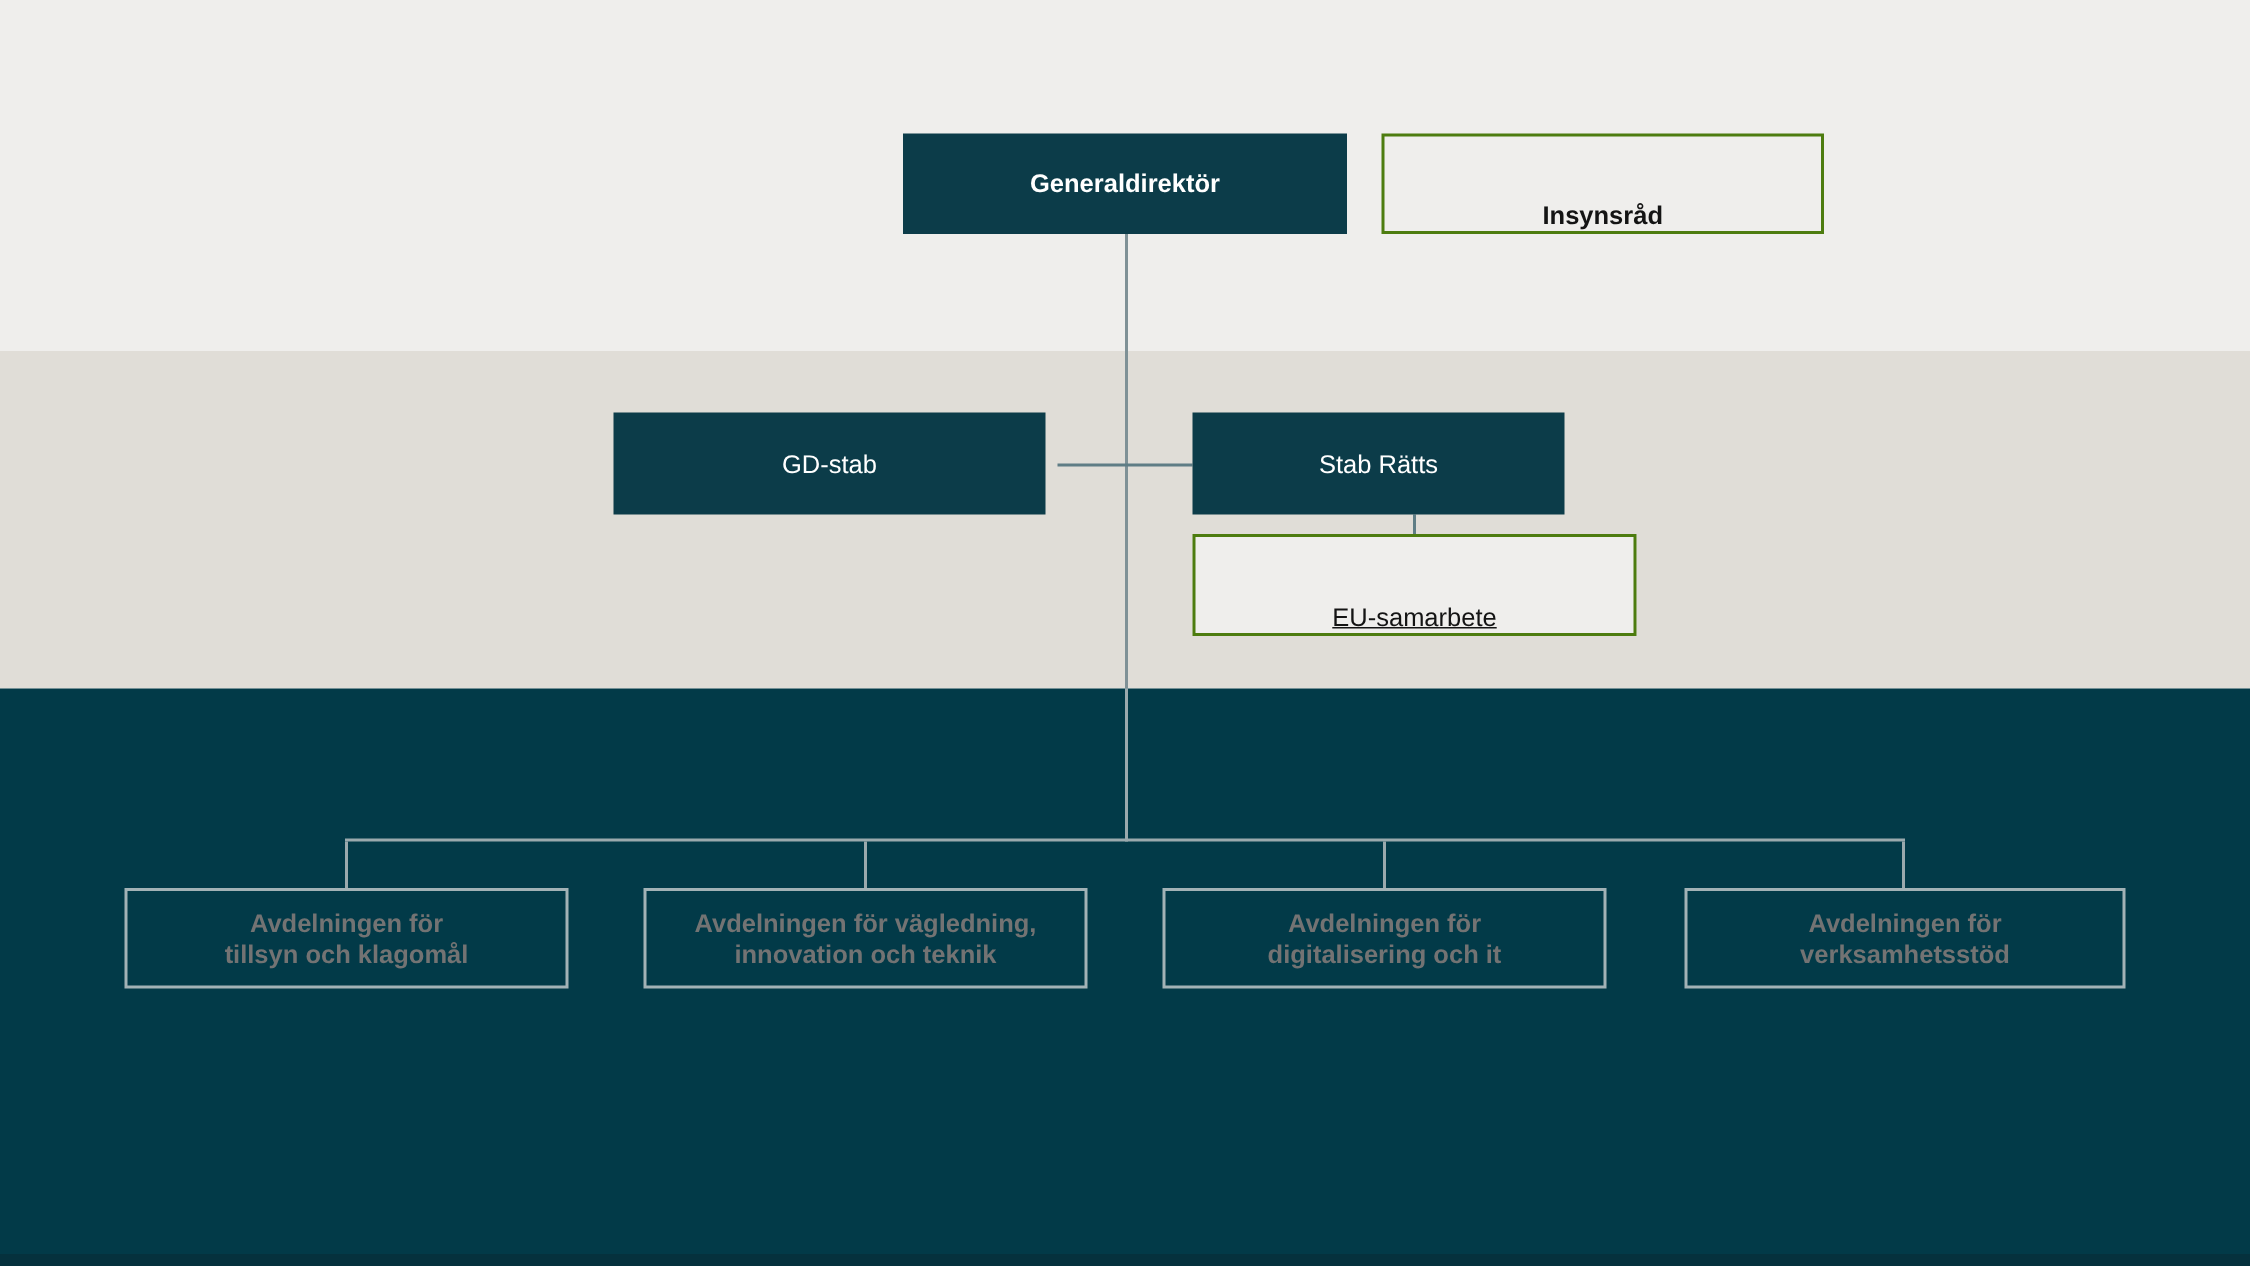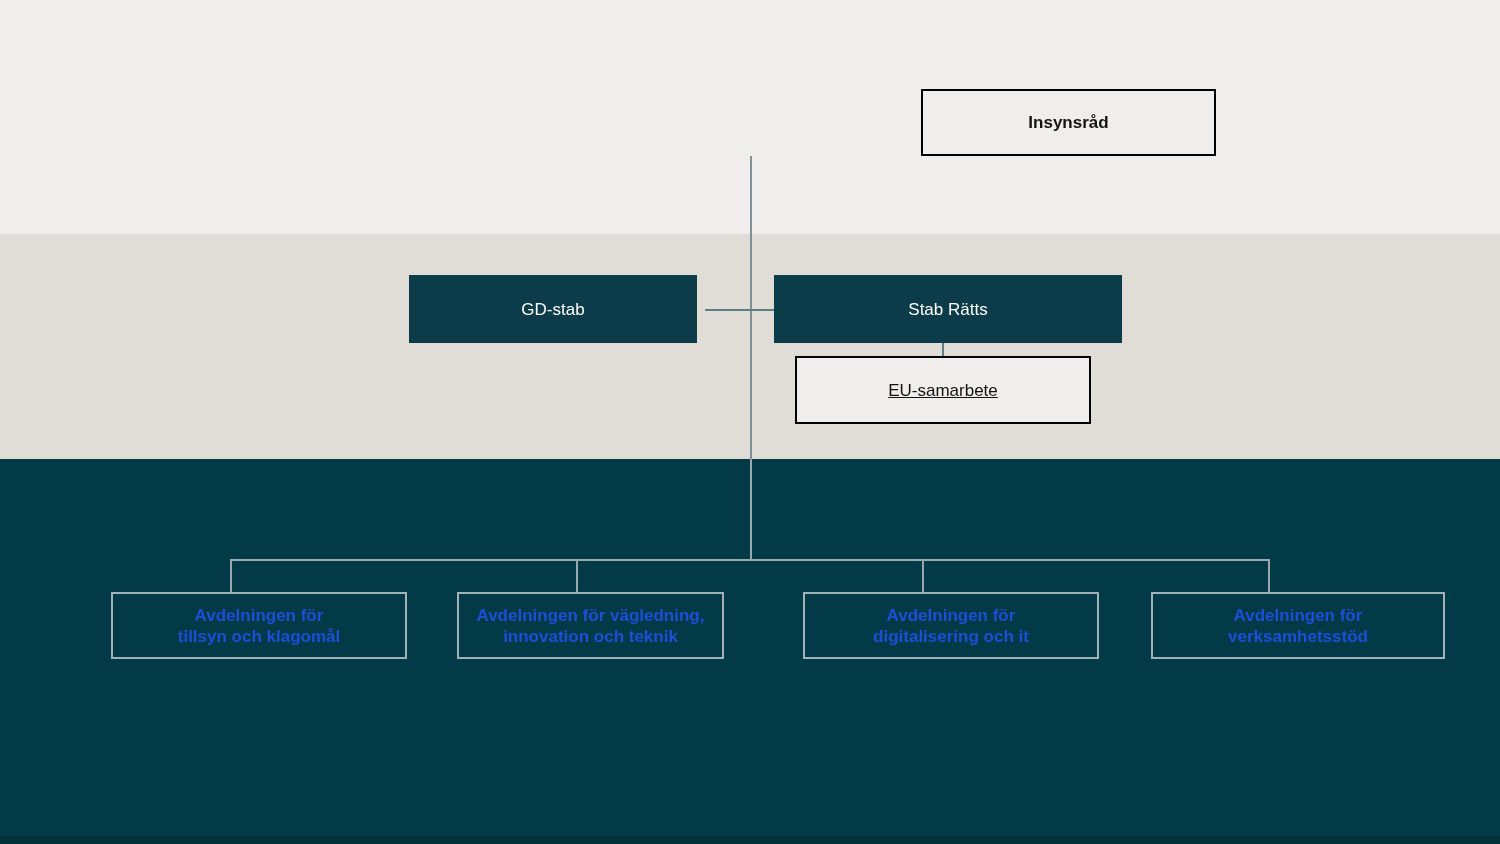--- a/index.html
+++ b/index.html
@@ -21,22 +21,22 @@
     box-sizing: border-box;
     display: flex;
     flex-direction: column;
     align-items: center;
     justify-content: center;
     text-align: center;
     font-size: 17px;
     line-height: 21px;
   }
   .solid-dark   { background: #0c3c49; color: #ffffff; }
-  .outline-teal { background: #efeeec; border: 2px solid #000000; color: #141414; }
-  .outline-grey { background: transparent; border: 2px solid #a2b2b6; color: #1d4ed8; margin-left: 28px; }
+  .outline-teal { background: #efeeec; border: 2px solid #4d7c0f; color: #141414; justify-content: flex-end; }
+  .outline-grey { background: transparent; border: 2px solid #a2b2b6; color: #737373; }
   .bold { font-weight: bold; }
 
   .line { position: absolute; }
   .line-light { background: #7f9196; } 
   .line-teal  { background: #5f7d85; } 
   .line-dark  { background: #9aa9ad; } 
 </style>
 </head>
 <body>
 
@@ -50,39 +50,42 @@
   <div class="line line-light" style="left:750px; top:156px; width:2px; height:303px;"></div>
   <div class="line line-dark" style="left:750px; top:459px; width:2px; height:102px;"></div>
   <div class="line line-teal" style="left:705px; top:309px; width:90px; height:2px;"></div>
   <div class="line line-teal" style="left:942px; top:343px; width:2px; height:13px;"></div>
   <div class="line line-dark" style="left:230px; top:559px; width:1040px; height:2px;"></div>
   <div class="line line-dark" style="left:230px; top:561px; width:2px; height:31px;"></div>
   <div class="line line-dark" style="left:576px; top:561px; width:2px; height:31px;"></div>
   <div class="line line-dark" style="left:922px; top:561px; width:2px; height:31px;"></div>
   <div class="line line-dark" style="left:1268px; top:561px; width:2px; height:31px;"></div>
 
+  <div class="box solid-dark bold" style="left:602px; top:89px; width:296px; height:67px;">
+    <span>Generaldirektör</span>
+  </div>
   <div class="box outline-teal bold" style="left:921px; top:89px; width:295px; height:67px;">
     <span>Insynsråd</span>
   </div>
 
   <div class="box solid-dark" style="left:409px; top:275px; width:288px; height:68px;">
     <span>GD-stab</span>
   </div>
-  <div class="box solid-dark" style="left:774px; top:275px; width:348px; height:68px;">
+  <div class="box solid-dark" style="left:795px; top:275px; width:248px; height:68px;">
     <span>Stab Rätts</span>
   </div>
   <div class="box outline-teal" style="left:795px; top:356px; width:296px; height:68px;text-decoration:underline;">
     <span>EU-samarbete</span>
   </div>
 
   <div class="box outline-grey bold" style="left:83px; top:592px; width:296px; height:67px;">
     <span>Avdelningen för</span>
     <span>tillsyn och klagomål</span>
   </div>
-  <div class="box outline-grey bold" style="left:429px; top:592px; width:267px; height:67px;">
+  <div class="box outline-grey bold" style="left:429px; top:592px; width:296px; height:67px;">
     <span>Avdelningen för vägledning,</span>
     <span>innovation och teknik</span>
   </div>
   <div class="box outline-grey bold" style="left:775px; top:592px; width:296px; height:67px;">
     <span>Avdelningen för</span>
     <span>digitalisering och it</span>
   </div>
   <div class="box outline-grey bold" style="left:1123px; top:592px; width:294px; height:67px;">
     <span>Avdelningen för</span>
     <span>verksamhetsstöd</span>

